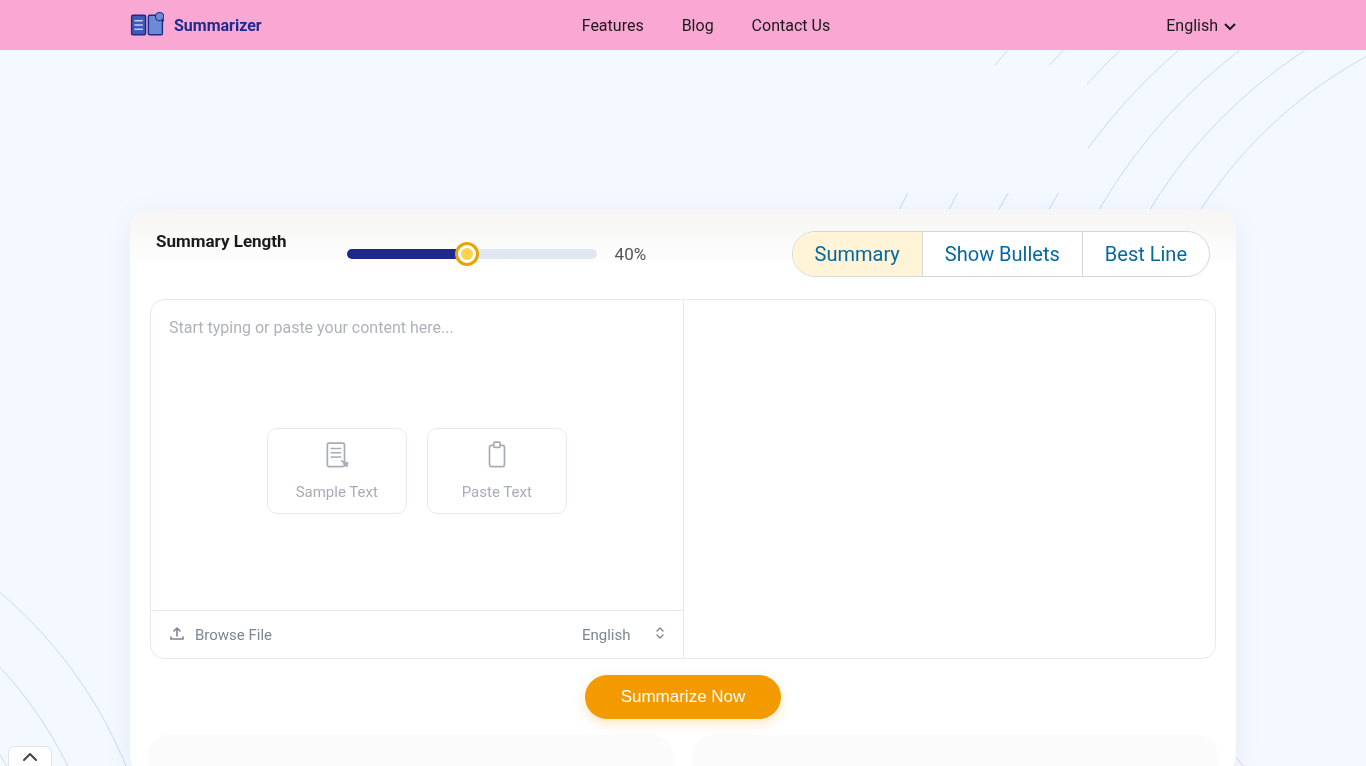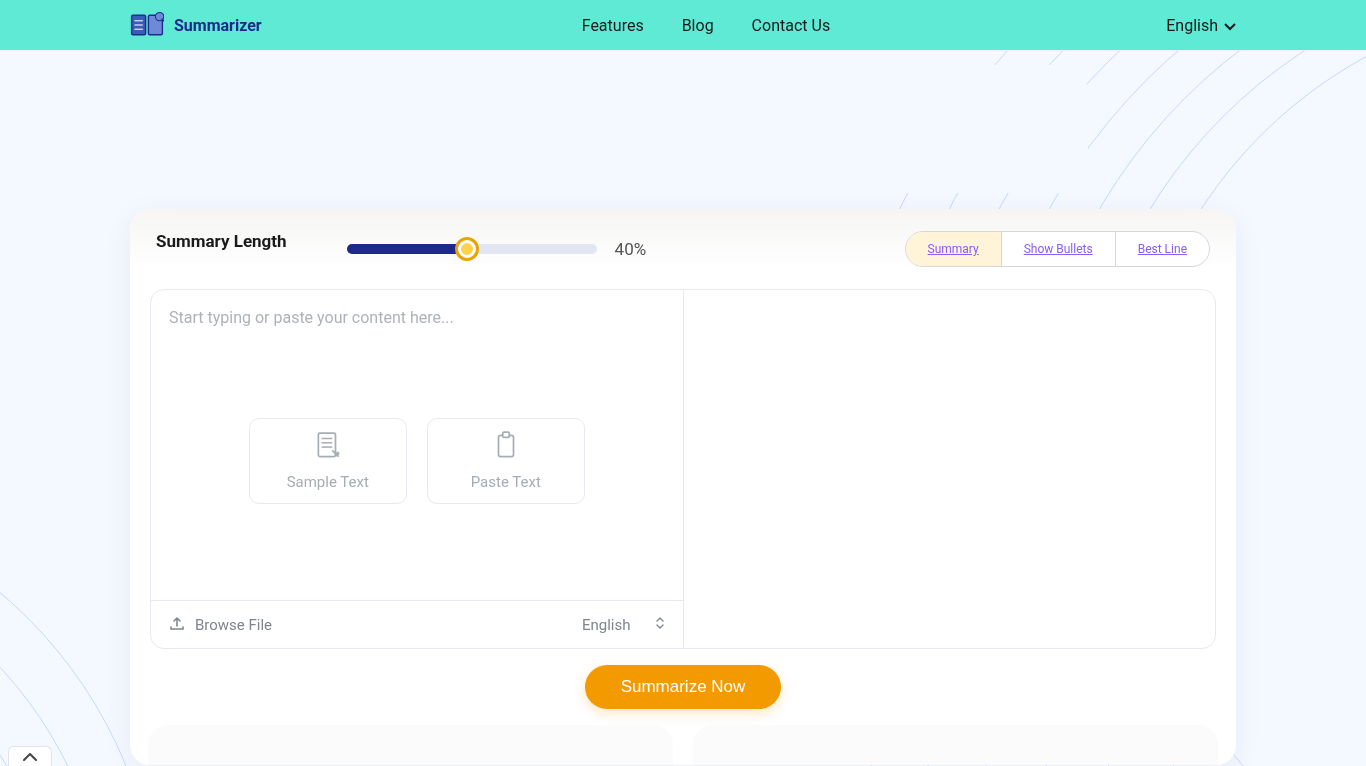--- a/index.html
+++ b/index.html
@@ -30,21 +30,21 @@
   .bg-line {
     position: absolute;
     border: 1px solid #c6d9fb;
     border-radius: 50%;
   }
 
   
   .header {
     position: relative;
     z-index: 10;
-    background: #5eead4;
+    background: #f9a8d4;
     height: 51px;
     display: flex;
     align-items: center;
     padding: 0 130px;
     border-bottom: 1px solid #eef2f8;
   }
   .logo-wrap {
     display: flex;
     align-items: center;
     gap: 10px;
@@ -145,25 +145,24 @@
   .mode-tabs {
     margin-left: auto;
     display: flex;
     border: 1px solid #d7d7d7;
     border-radius: 24px;
     overflow: hidden;
     background: #fff;
   }
   .mode-tab {
     padding: 10px 22px;
-    font-size: 12px;
-    color: #8b5cf6;
+    font-size: 20px;
+    color: #0369a1;
     border-right: 1px solid #d7d7d7;
     cursor: pointer;
-    text-decoration: underline;
   }
   .mode-tab:last-child { border-right: none; }
   .mode-tab.active {
     background: #fff3d8;
   }
 
   .panels {
     display: flex;
     border: 1px solid #e6e9ef;
     border-radius: 14px;
@@ -191,21 +190,21 @@
   }
   .quick-btns {
     position: absolute;
     top: 128px;
     left: 50%;
     transform: translateX(-50%);
     display: flex;
     gap: 20px;
   }
   .quick-btn {
-    width: 158px;
+    width: 140px;
     height: 86px;
     border: 1px solid #e6e9ef;
     border-radius: 10px;
     display: flex;
     flex-direction: column;
     align-items: center;
     justify-content: center;
     gap: 12px;
     cursor: pointer;
     background: #fff;

